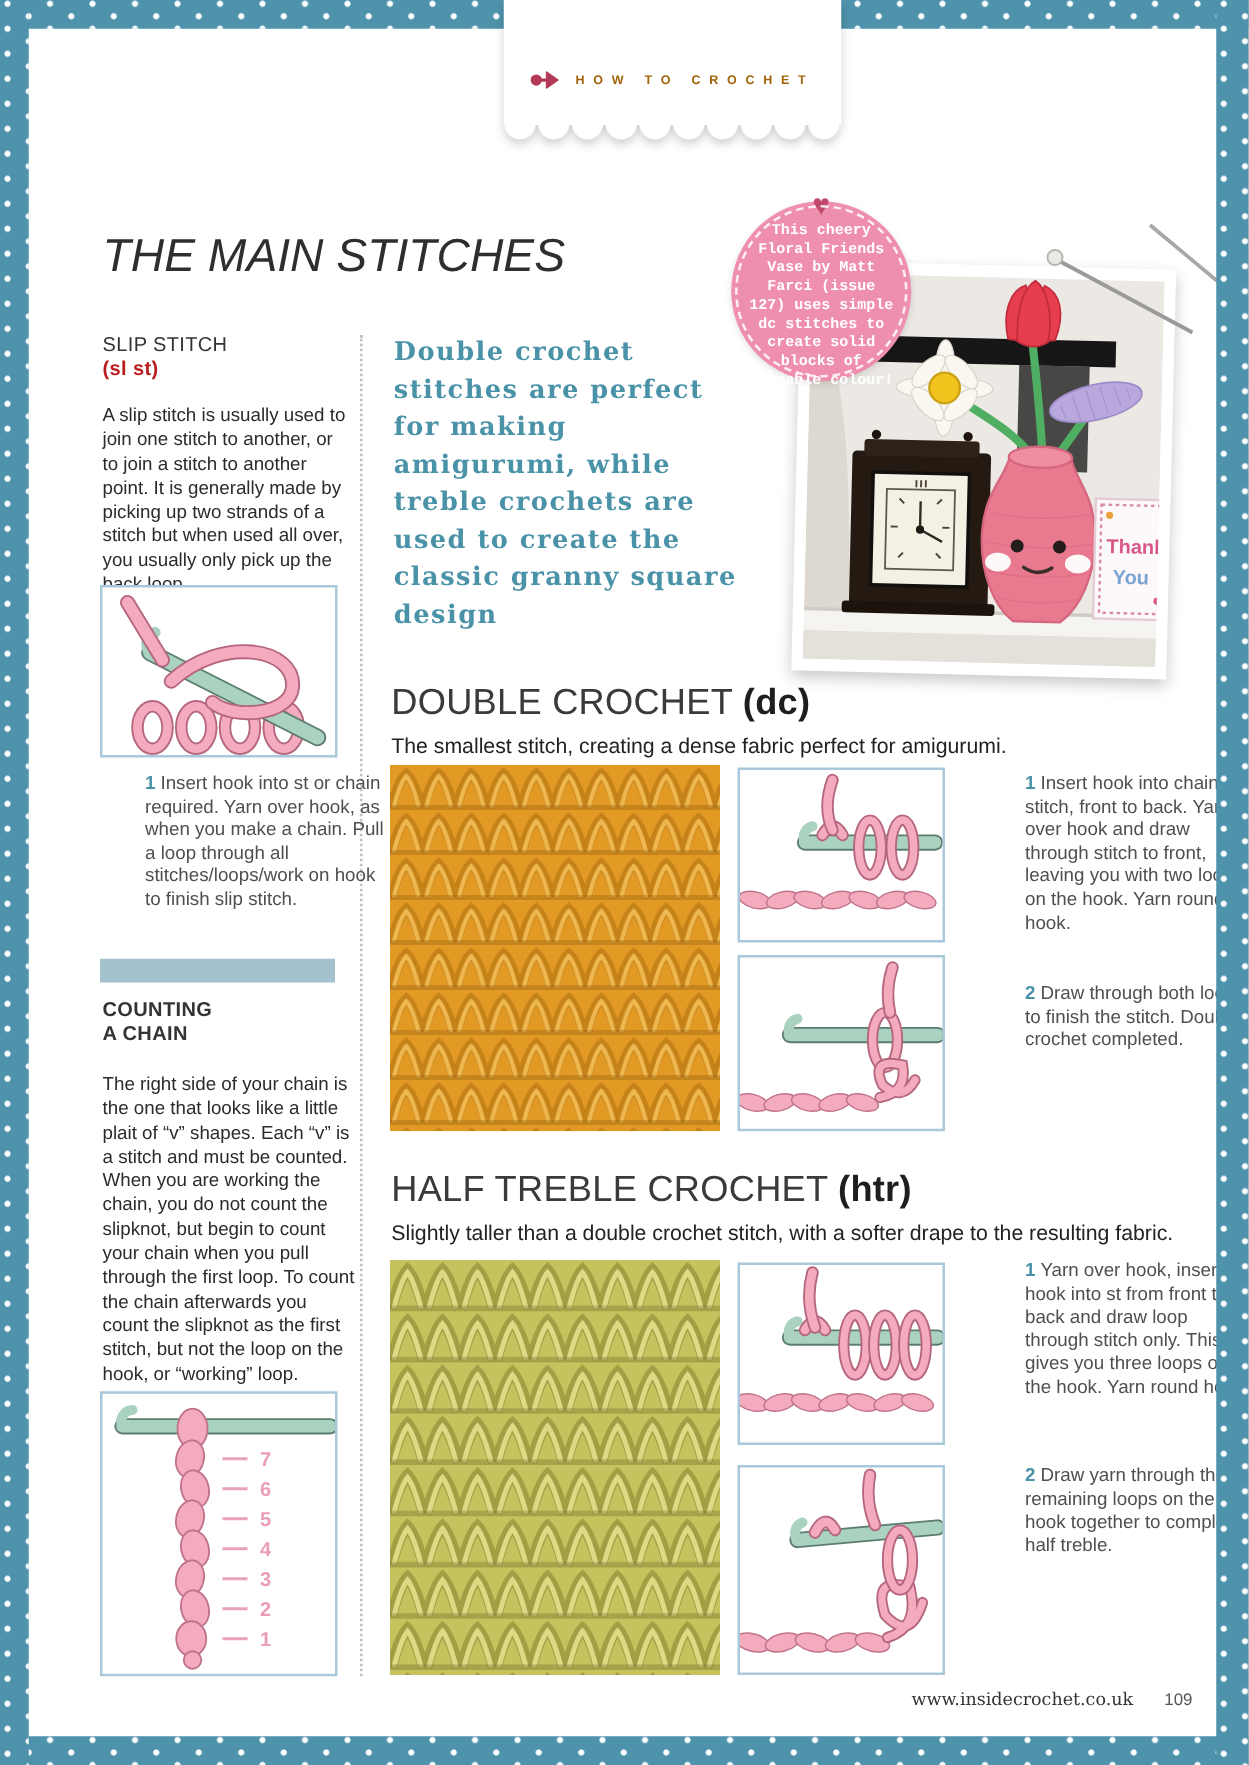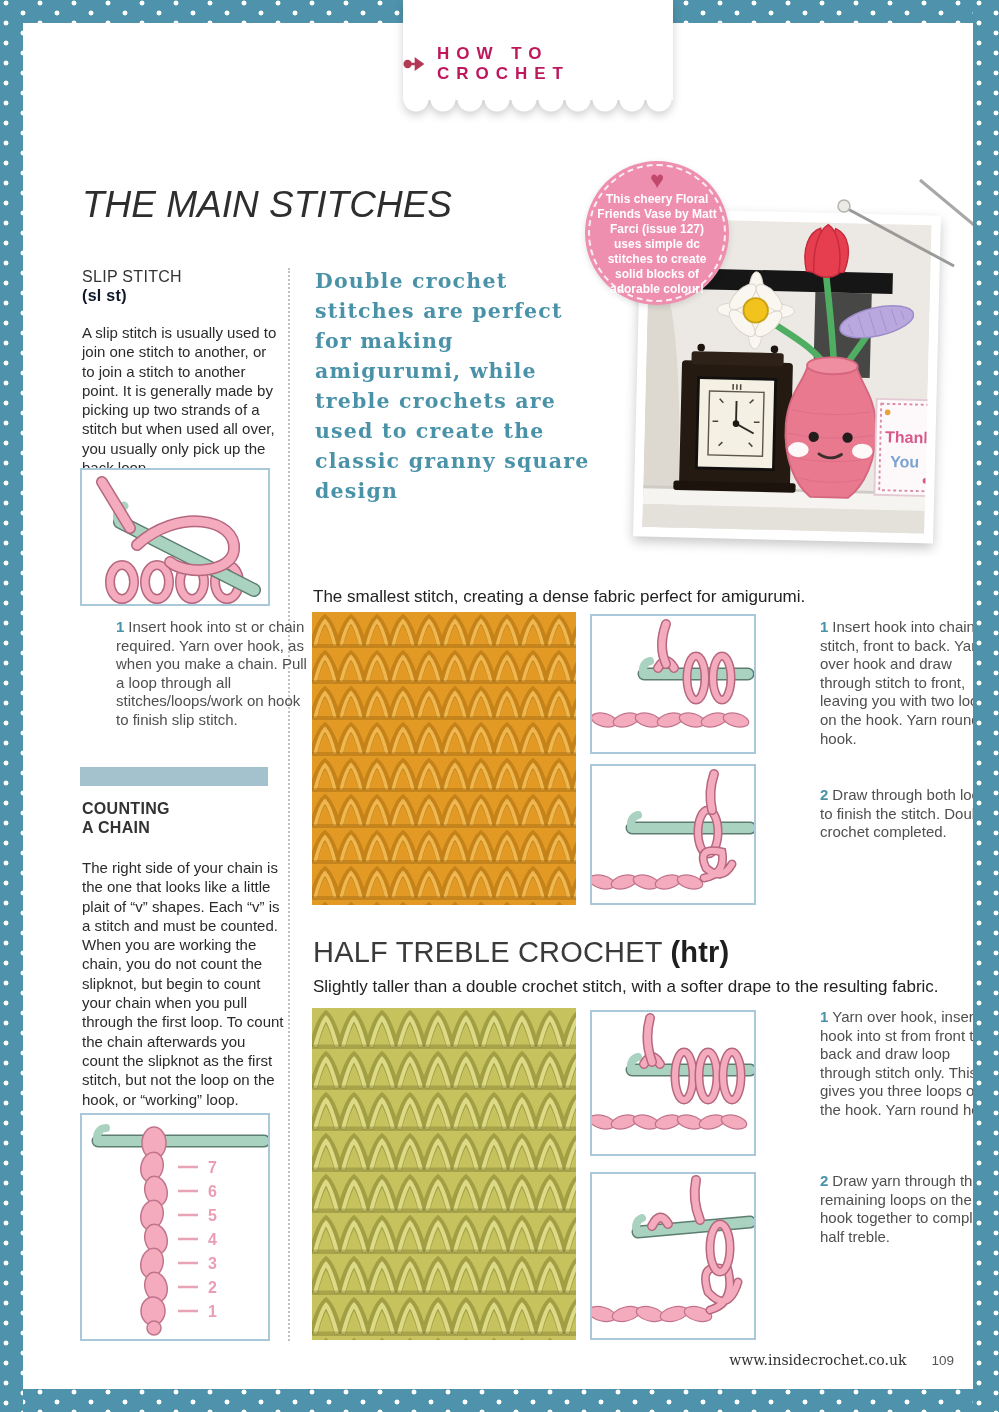--- a/index.html
+++ b/index.html
@@ -15,45 +15,45 @@
   .border-left{left:0;top:0;width:23px;height:1412px;}
   .border-right{right:0;top:0;width:26px;height:1412px;}
   
   .ribbon{position:absolute;left:403px;top:0;width:270px;height:100px;background:#fff;z-index:7;
           filter:drop-shadow(0 4px 4px rgba(0,0,0,0.18));}
   .ribbon::after{content:"";position:absolute;left:0;right:0;bottom:-12px;height:13px;
     background-image:radial-gradient(circle at 13px 0px,#fff 12px,rgba(255,255,255,0) 13px);
     background-size:27px 13px;background-repeat:repeat-x;}
   .ribbon-inner{height:100%;display:flex;align-items:center;justify-content:center;gap:10px;
                 padding-top:28px;box-sizing:border-box;}
-  .ribbon-label{color:#be185d;font-size:17px;font-weight:600;letter-spacing:7px;}
+  .ribbon-label{color:#a16207;font-size:10px;font-weight:600;letter-spacing:7px;text-align:center;}
   
   .page-title{position:absolute;left:82px;top:184px;font-size:37px;color:#2e2e2e;letter-spacing:0;font-style:italic;}
   .sub-head{font-size:16px;color:#333;line-height:1.18;letter-spacing:.3px;}
-  .sub-head b{font-weight:700;color:#0f172a;}
+  .sub-head b{font-weight:700;color:#b91c1c;}
   .body-text{font-size:15px;line-height:19.3px;color:#2b2b2b;}
   .step{font-size:15px;line-height:18.6px;color:#4f4f4f;margin-left:34px;}
   .step .num{color:#4a92a8;font-weight:700;margin-right:4px;}
   .section-head{font-size:29px;color:#3a3a3a;letter-spacing:.2px;}
   .section-head b{font-weight:700;color:#1e1e1e;}
   .section-sub{font-size:17px;color:#222;margin-top:6px;}
   .quote{position:absolute;left:315px;top:266px;width:285px;font-family:"DejaVu Serif",serif;
          font-weight:700;font-size:20.5px;line-height:30px;letter-spacing:1.2px;color:#4a92a8;}
   .teal-bar{position:absolute;left:80px;top:767px;width:188px;height:19px;background:#a3c2ce;}
   .dotted-divider{position:absolute;left:288px;top:268px;height:1073px;border-left:2px dotted #c2c2c2;}
   
   .fig{position:absolute;background:#fff;border:2px solid #a9c9da;box-sizing:border-box;}
   
   .badge{position:absolute;left:585px;top:161px;width:144px;height:144px;border-radius:50%;
          background:#ef8fb0;z-index:4;display:flex;flex-direction:column;align-items:center;
          justify-content:center;text-align:center;box-shadow:0 2px 6px rgba(0,0,0,.12);}
   .badge::before{content:"";position:absolute;inset:3px;border:2px dashed rgba(255,255,255,.85);
          border-radius:50%;}
   .badge-heart{color:#c2486b;font-size:24px;line-height:20px;margin-bottom:2px;}
-  .badge-text{width:122px;color:#fff;font-weight:700;font-size:12px;line-height:15px;}
+  .badge-text{width:122px;color:#fff;font-weight:700;font-size:12px;line-height:15px;font-family:Liberation Mono, monospace;}
   
   .photo{position:absolute;left:637px;top:212px;width:300px;height:328px;background:#fff;
          padding:9px;box-sizing:border-box;transform:rotate(1.4deg);z-index:3;
          box-shadow:0 5px 12px rgba(0,0,0,.22);}
   .photo svg{display:block;width:100%;height:100%;}
   .pins{position:absolute;left:820px;top:178px;width:179px;height:130px;z-index:4;pointer-events:none;}
   
   .footer{position:absolute;right:45px;top:1352px;font-family:"DejaVu Serif",serif;
           font-size:14px;color:#333;}
   .footer .pagenum{font-family:"Liberation Sans",sans-serif;color:#555;margin-left:25px;font-size:13.5px;}
@@ -270,20 +270,24 @@
       </g>
     </svg>
   </div>
 
   <svg class="pins" viewBox="0 0 179 130">
     <line x1="26" y1="30" x2="134" y2="88" stroke="#9a9a9a" stroke-width="3"></line>
     <circle cx="24" cy="28" r="6" fill="#eceae6" stroke="#b5b3ae" stroke-width="1.5"></circle>
     <line x1="100" y1="2" x2="172" y2="62" stroke="#a8a8a8" stroke-width="3"></line>
   </svg>
 
+  <div class="abs section-head" style="left:313px;top:546px;">
+    <span>DOUBLE CROCHET</span>
+    <b>(dc)</b>
+  </div>
   <div class="abs section-sub" style="left:313px;top:581px;">The smallest stitch, creating a dense fabric perfect for amigurumi.</div>
 
   <div class="abs" style="left:312px;top:612px;width:264px;height:293px;">
     <svg width="264" height="293">
       <defs>
         <pattern id="p-dc" width="26" height="36" patternUnits="userSpaceOnUse">
           <rect width="26" height="36" fill="#e29a25"></rect>
           <path d="M1,34 Q7,12 13,7 Q19,12 25,34" fill="none" stroke="#a86a0e" stroke-width="8" opacity="0.5"></path>
           <path d="M3,34 Q8,14 13,9 Q18,14 23,34" fill="none" stroke="#f4bd55" stroke-width="3.5" opacity="0.9"></path>
           <rect width="26" height="4" y="32" fill="#8f5a0a" opacity="0.35"></rect>

